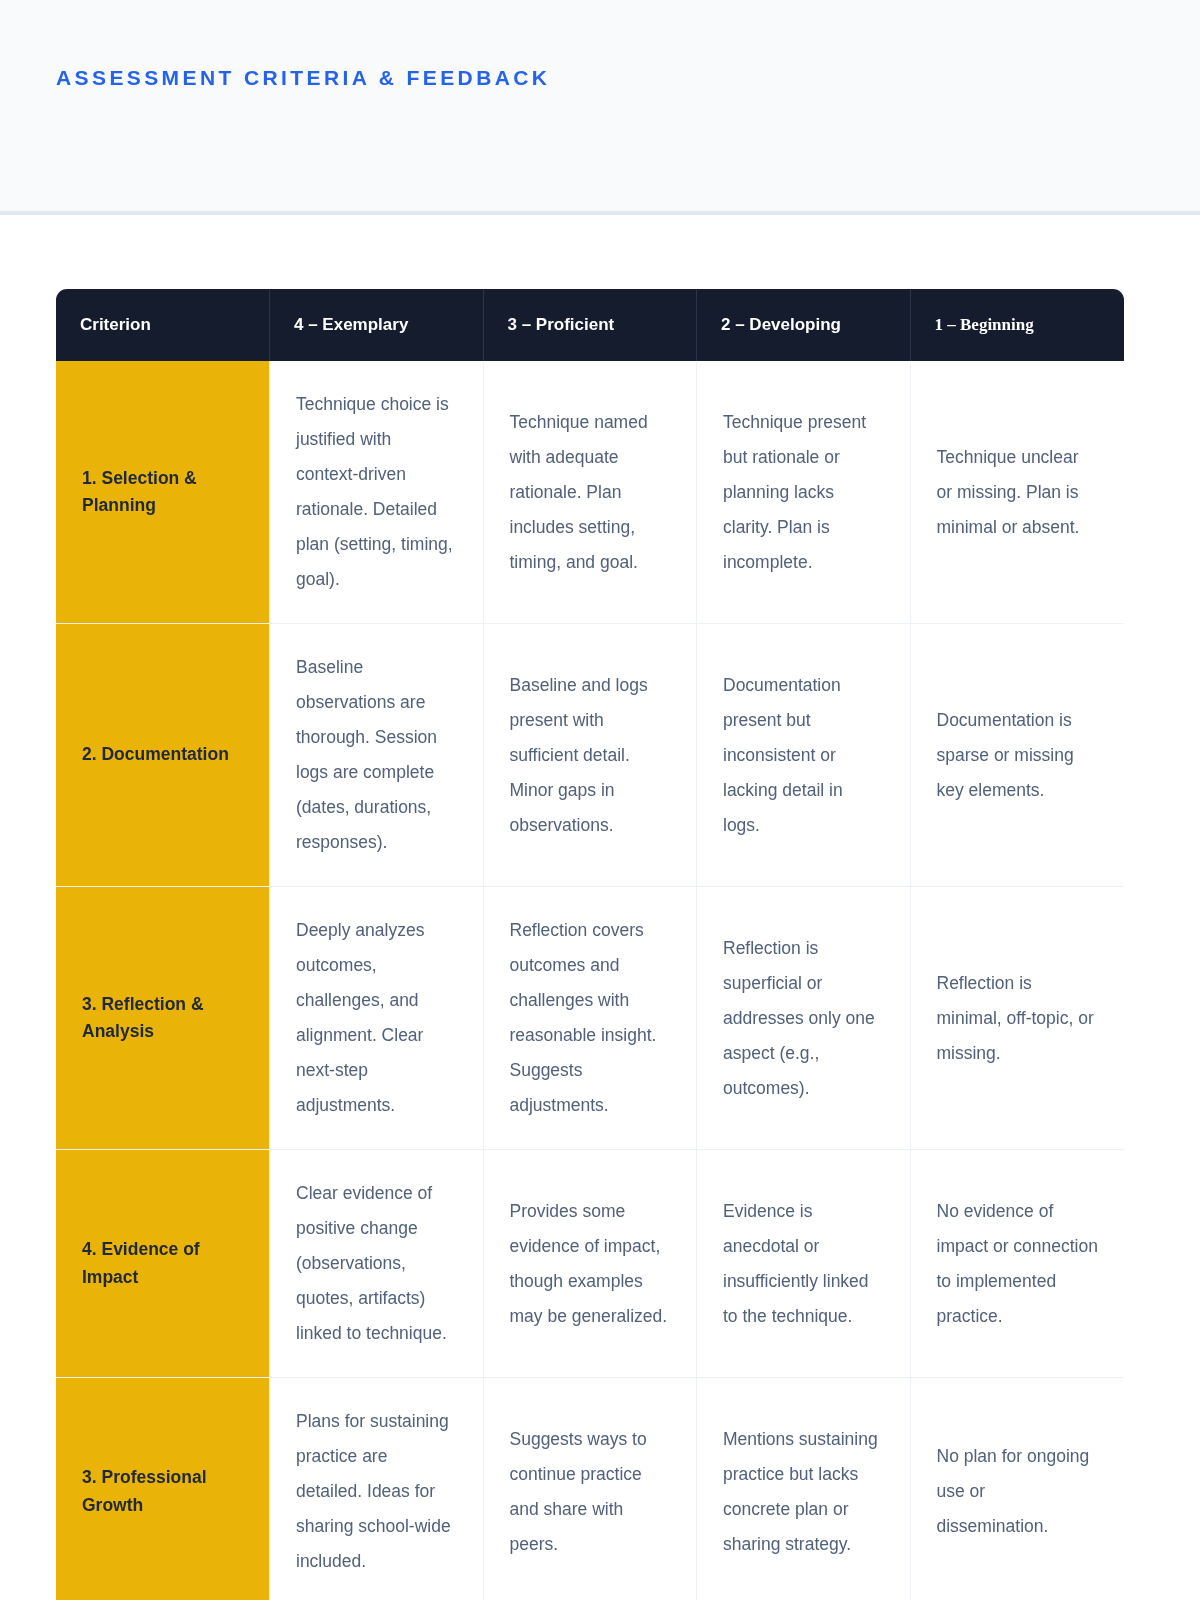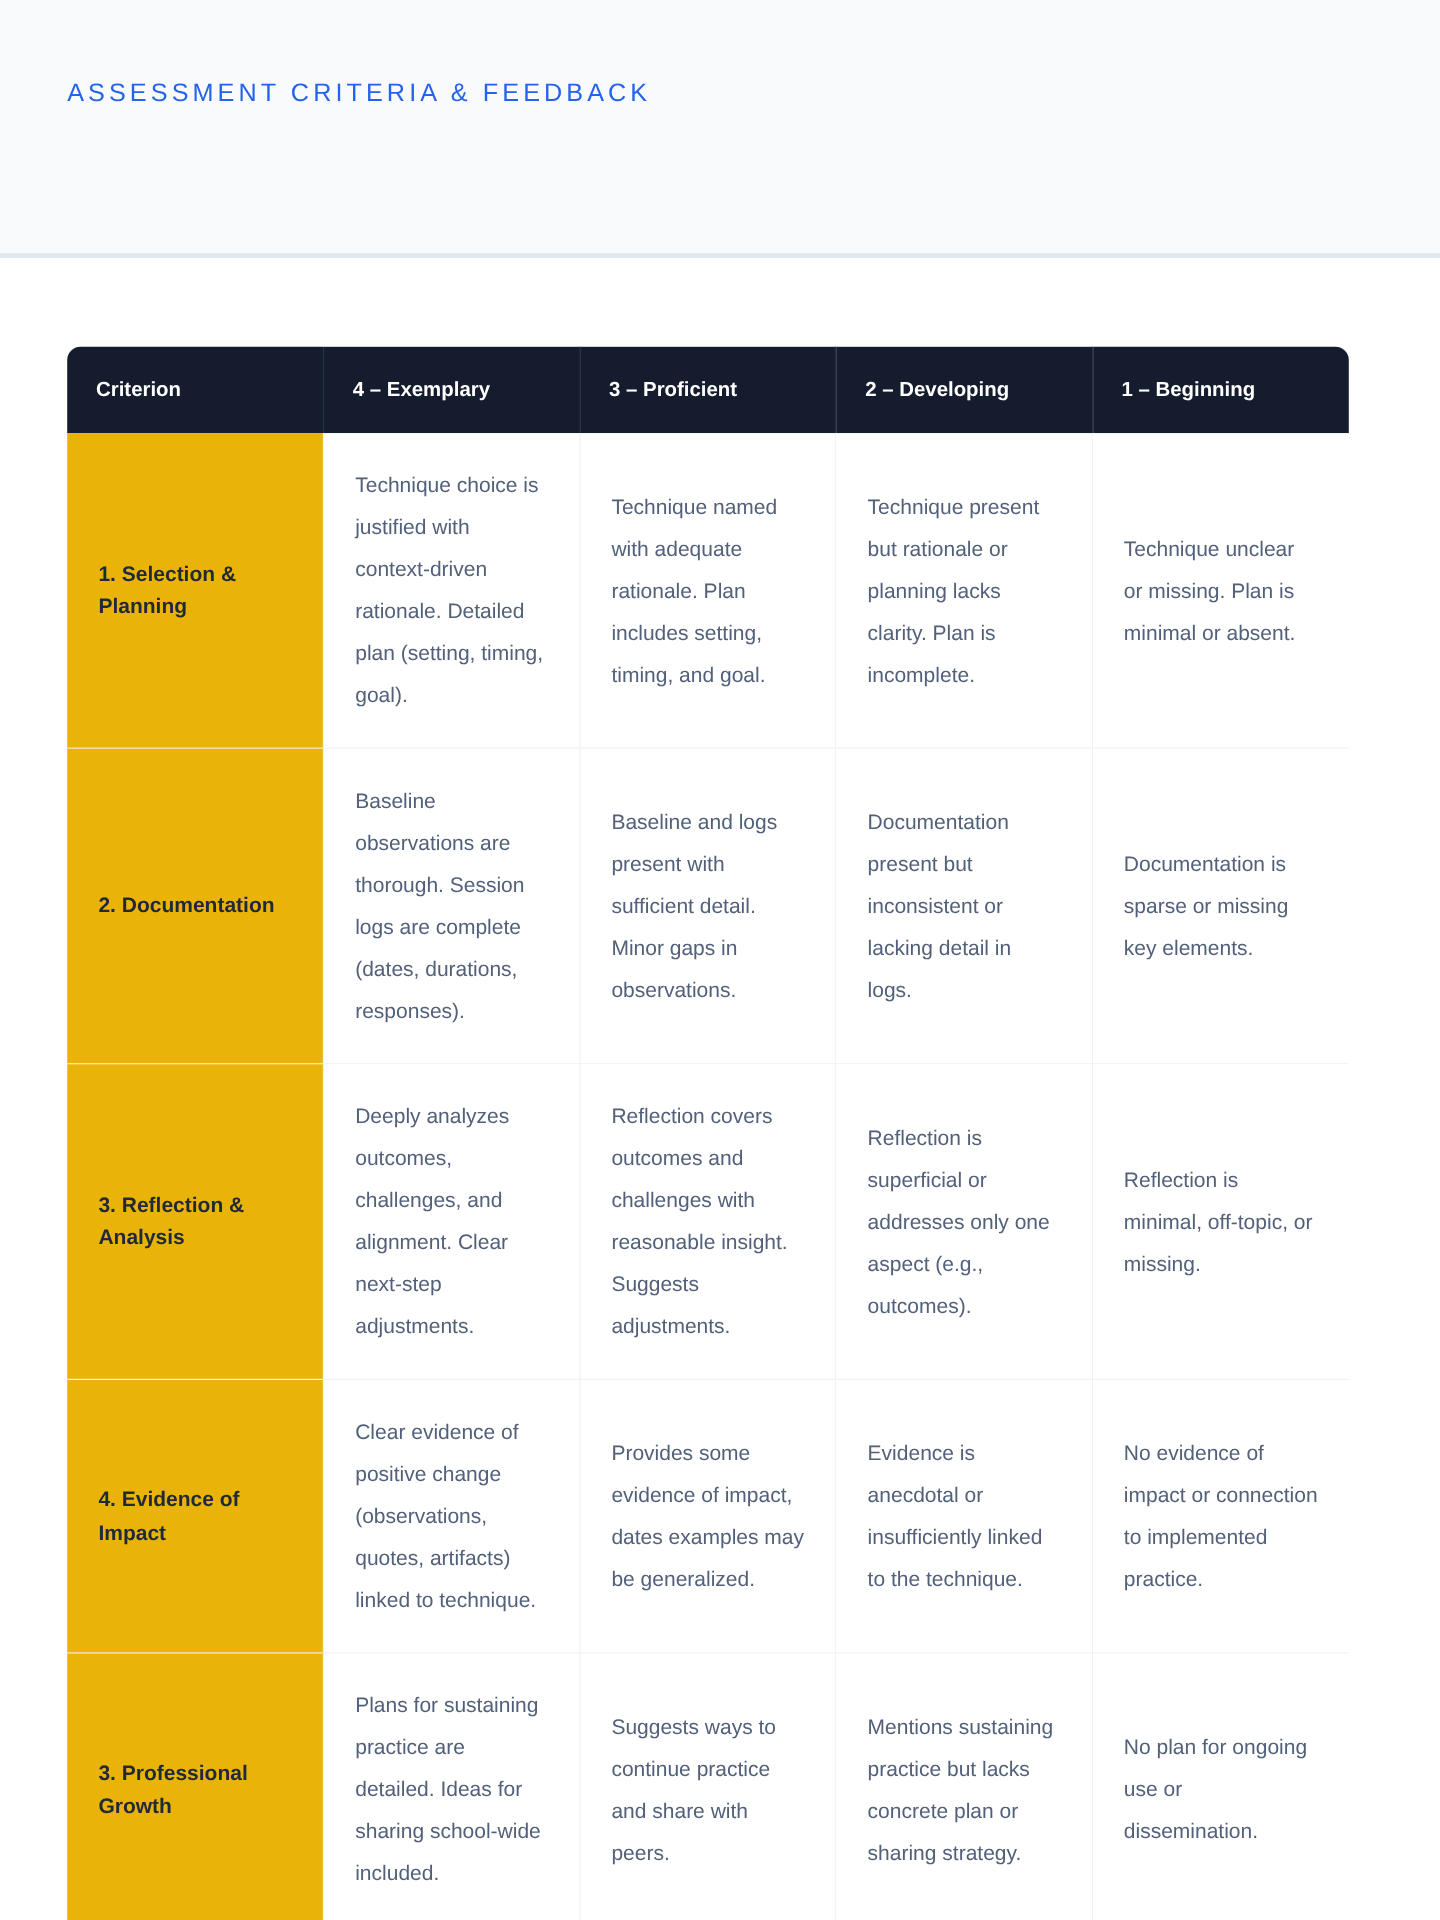--- a/index.html
+++ b/index.html
@@ -31,21 +31,21 @@
     font-size: 56px;
     line-height: 1.12;
     letter-spacing: -0.5px;
     color: #111827;
     white-space: nowrap;
   }
 
   .page-subtitle {
     margin-top: 14px;
     font-family: "Liberation Sans", sans-serif;
-    font-weight: normal;
+    font-weight: bold;
     font-size: 21px;
     letter-spacing: 3.4px;
     color: #2563eb;
     text-transform: uppercase;
     white-space: nowrap;
   }
 
   .score-badge {
     position: absolute;
     right: 76px;
@@ -78,21 +78,21 @@
     color: #ffffff;
     font-size: 17px;
     font-weight: bold;
     text-align: left;
     padding: 22px 24px;
     height: 72px;
     vertical-align: middle;
     border-right: 1px solid #2b3346;
     white-space: nowrap;
   }
-  table.rubric thead th:last-child { border-right: none; }
+  table.rubric thead th:last-child { border-right: none; font-family: Liberation Serif, serif; }
   table.rubric thead th:first-child { border-top-left-radius: 11px; }
   table.rubric thead th:last-child  { border-top-right-radius: 11px; }
 
   table.rubric tbody td {
     font-size: 17.5px;
     line-height: 2.0;
     color: #52607a;
     padding: 26px 26px;
     vertical-align: middle;
     background: #ffffff;
@@ -156,21 +156,21 @@
       <tr>
         <td class="criterion">3. Reflection &amp; Analysis</td>
         <td>Deeply analyzes outcomes, challenges, and alignment. Clear next-step adjustments.</td>
         <td>Reflection covers outcomes and challenges with reasonable insight. Suggests adjustments.</td>
         <td>Reflection is superficial or addresses only one aspect (e.g., outcomes).</td>
         <td>Reflection is minimal, off-topic, or missing.</td>
       </tr>
       <tr>
         <td class="criterion">4. Evidence of Impact</td>
         <td>Clear evidence of positive change (observations, quotes, artifacts) linked to technique.</td>
-        <td>Provides some evidence of impact, dates examples may be generalized.</td>
+        <td>Provides some evidence of impact, though examples may be generalized.</td>
         <td>Evidence is anecdotal or insufficiently linked to the technique.</td>
         <td>No evidence of impact or connection to implemented practice.</td>
       </tr>
       <tr>
         <td class="criterion">3. Professional Growth</td>
         <td>Plans for sustaining practice are detailed. Ideas for sharing school-wide included.</td>
         <td>Suggests ways to continue practice and share with peers.</td>
         <td>Mentions sustaining practice but lacks concrete plan or sharing strategy.</td>
         <td>No plan for ongoing use or dissemination.</td>
       </tr>

